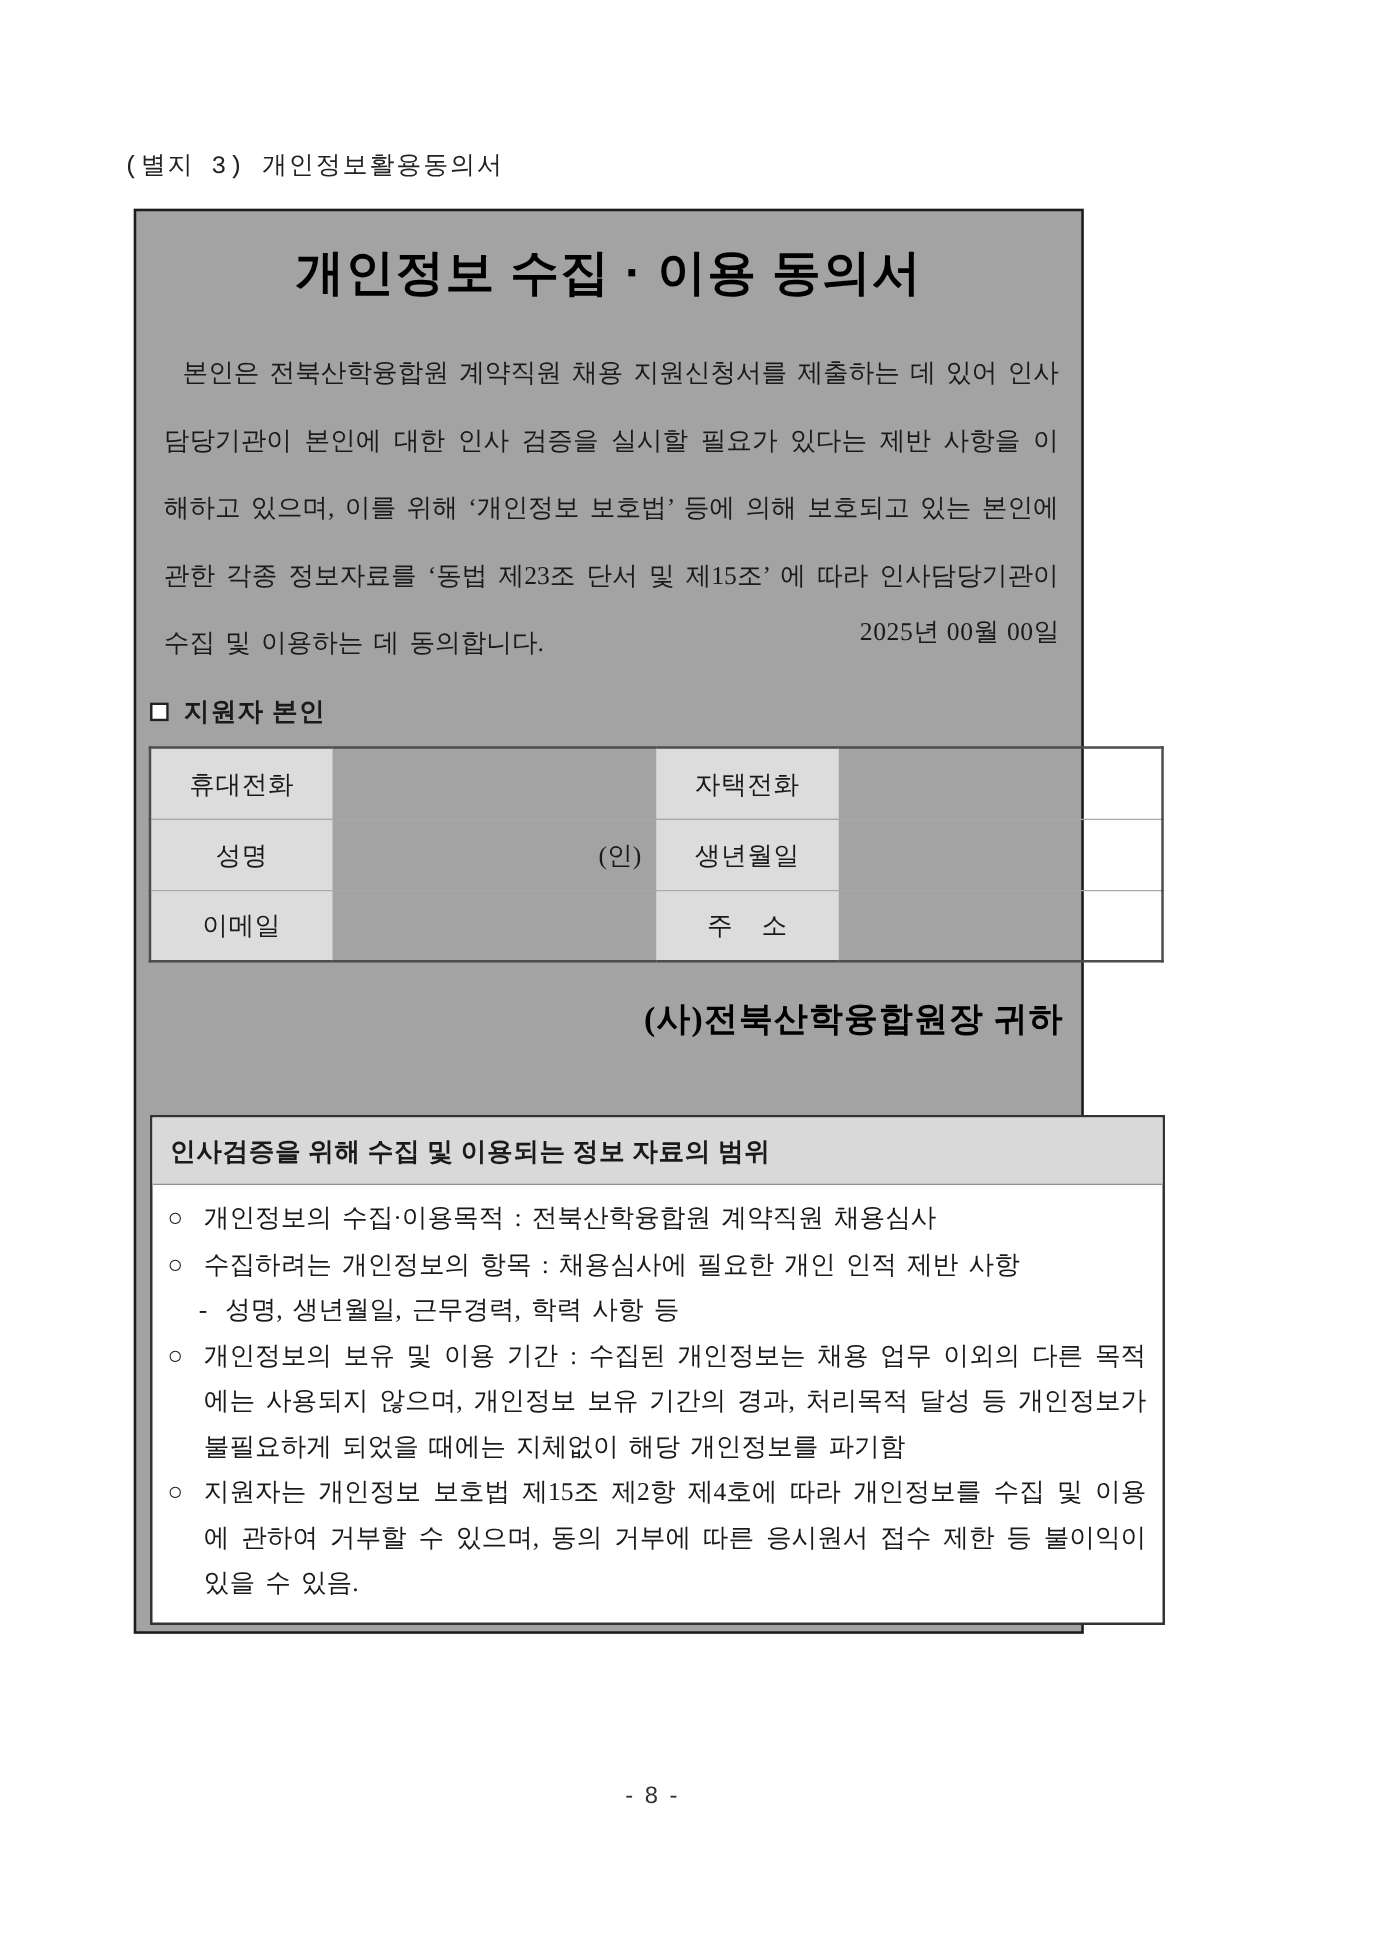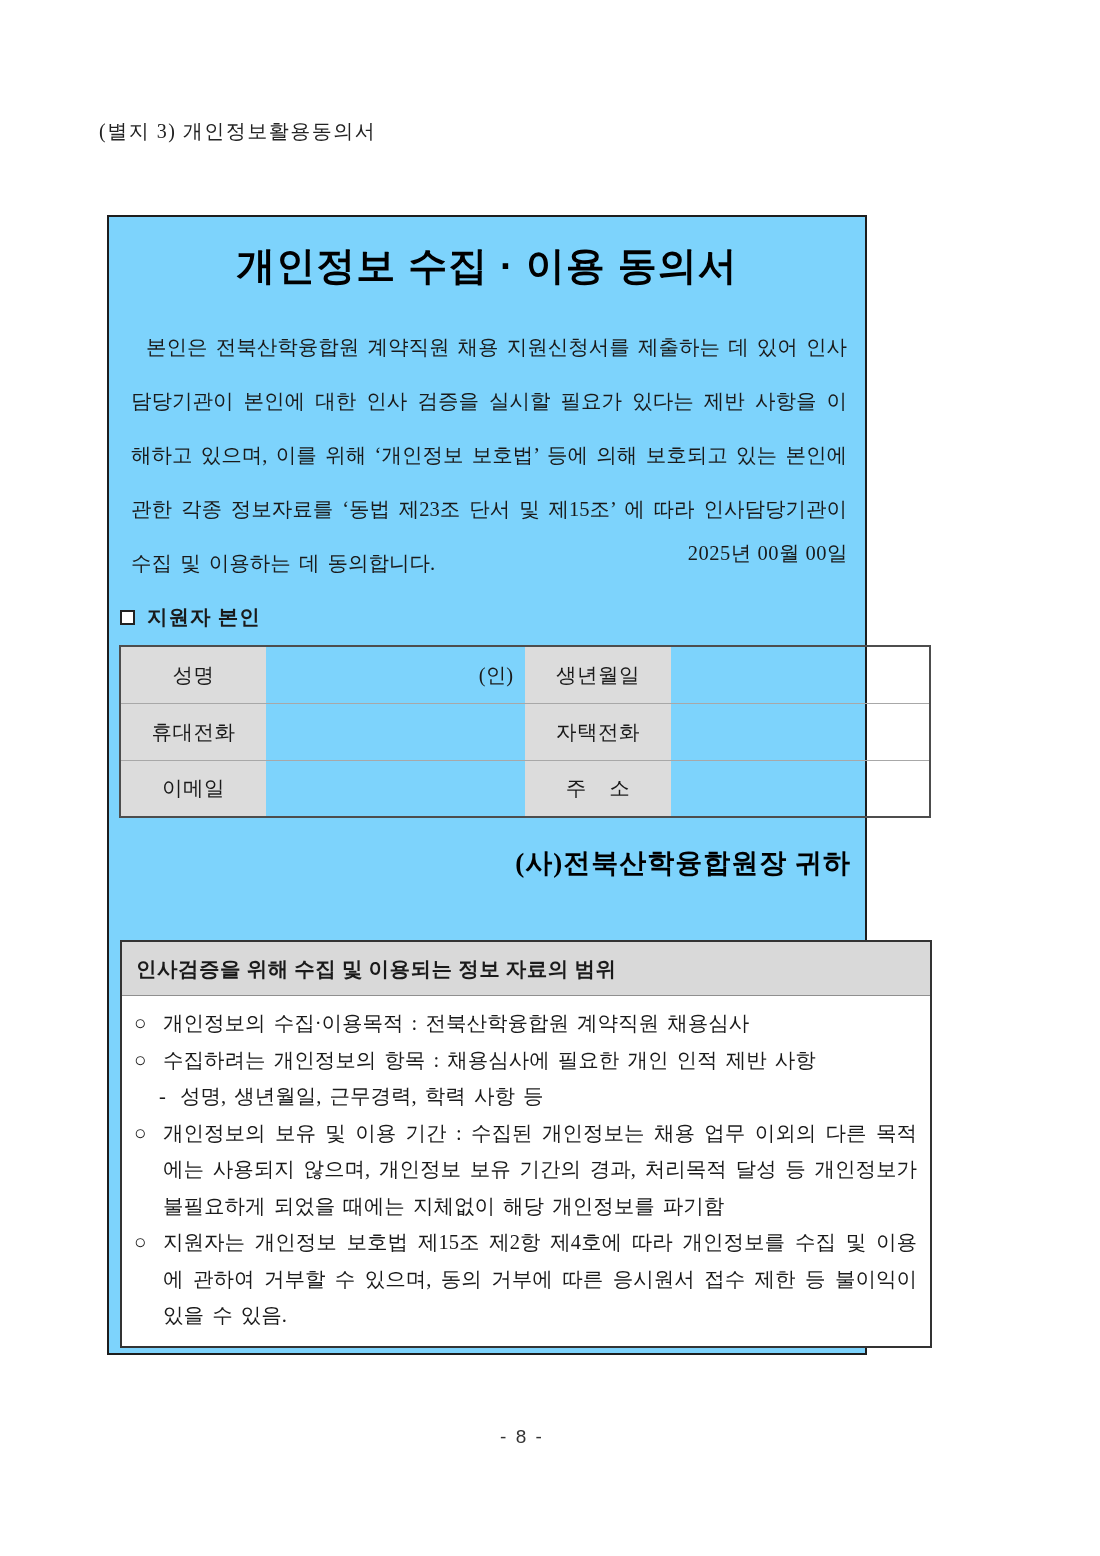--- a/index.html
+++ b/index.html
@@ -6,27 +6,27 @@
   html,body { background:#ffffff; }
   body {
     position:relative;
     width:1100px; height:1556px;
     font-family:"Liberation Serif","DejaVu Serif",serif;
     color:#1a1a1a;
     overflow:hidden;
   }
   .doc-label {
     position:absolute; left:99px; top:118px;
-    font-family:Liberation Serif, serif;
+    font-family:Liberation Mono, monospace;
     font-size:20px; letter-spacing:1.5px; color:#222;text-align:right;
   }
   .outer-box {
     position:absolute; left:107px; top:167px;
     width:760px; height:1140px;
-    border:2px solid #1d1d1d; background:#7dd3fc;margin-top:48px;
+    border:2px solid #1d1d1d; background:#a3a3a3;
   }
   .form-title {
     position:absolute; top:22px; left:0; width:100%;
     text-align:center;
     font-family:"Liberation Sans","DejaVu Sans",sans-serif;
     font-size:39px; font-weight:bold; letter-spacing:1px; color:#000;
   }
   .intro {
     position:absolute; top:103px; left:22px; right:18px;
     font-size:20.5px; line-height:54px;
@@ -105,29 +105,29 @@
   <div class="date-line">2025년 00월 00일</div>
 
   <div class="applicant-heading">
     <span class="checkbox"></span>
     <span>지원자 본인</span>
   </div>
 
   <table class="applicant-table">
     <tbody>
       <tr>
+        <td class="lbl col-l">휴대전화</td>
+        <td class="col-v"></td>
+        <td class="lbl col-l">자택전화</td>
+        <td class="col-v"></td>
+      </tr>
+      <tr>
         <td class="lbl col-l">성명</td>
         <td class="col-v val-seal">(인)</td>
         <td class="lbl col-l">생년월일</td>
-        <td class="col-v"></td>
-      </tr>
-      <tr>
-        <td class="lbl col-l">휴대전화</td>
-        <td class="col-v"></td>
-        <td class="lbl col-l">자택전화</td>
         <td class="col-v"></td>
       </tr>
       <tr>
         <td class="lbl col-l">이메일</td>
         <td class="col-v"></td>
         <td class="lbl col-l">주    소</td>
         <td class="col-v"></td>
       </tr>
     </tbody>
   </table>

